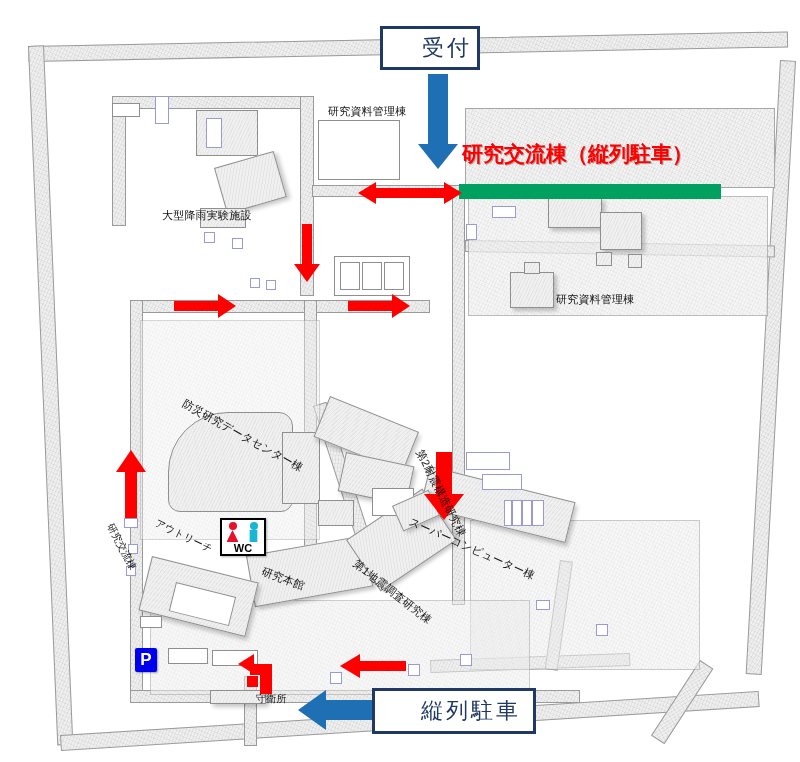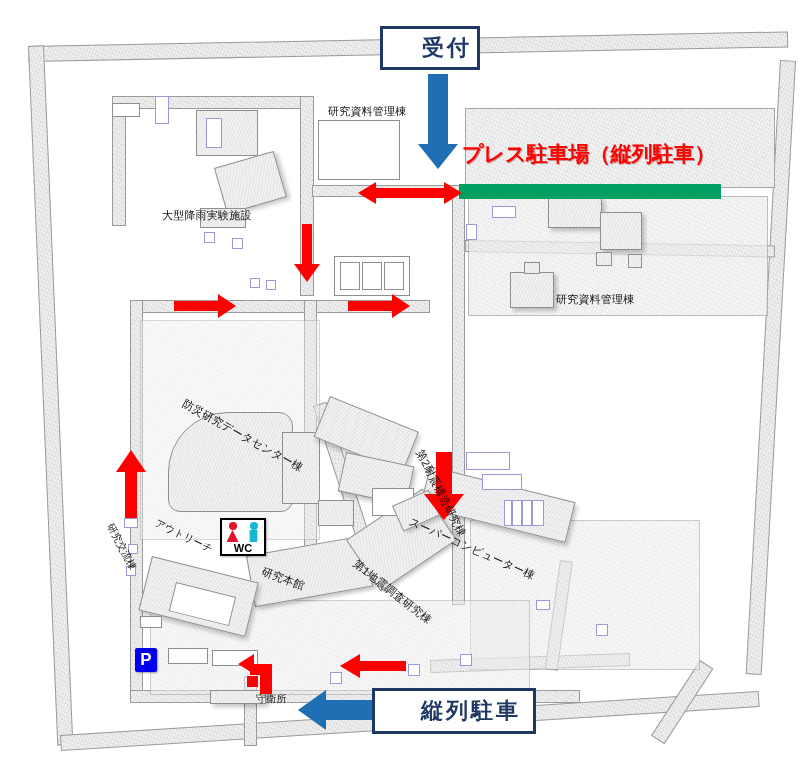--- a/index.html
+++ b/index.html
@@ -52,21 +52,21 @@
   }
   .lbl.sm{font-size:10px;}
   .lbl.rot{transform-origin:0 0;}
 
   
   .callout{
     position:absolute;
     border:3px solid #1f3864;
     background:#ffffff;
     color:#1f3864;
-    font-weight:bold;
+    font-weight:normal;
     font-size:22px;
     letter-spacing:3px;
     display:flex;align-items:center;justify-content:center;
     box-sizing:border-box;
     padding-left:34px;
   }
 
   
   .redtitle{
     position:absolute;
@@ -297,21 +297,21 @@
 
   <div class="callout" style="left:380px;top:26px;width:100px;height:44px;">
     <span>受付</span>
   </div>
 
   <div class="callout" style="left:372px;top:688px;width:164px;height:46px;">
     <span>縦列駐車</span>
   </div>
 
   <div class="redtitle" style="left:462px;top:140px;font-size:21px;">
-    <span>プレス駐車場（縦列駐車）</span>
+    <span>研究交流棟（縦列駐車）</span>
   </div>
 
 
   <div class="lbl" style="left:328px;top:106px;">
     <span>研究資料管理棟</span>
   </div>
 
   <div class="lbl" style="left:162px;top:210px;">
     <span>大型降雨実験施設</span>
   </div>

